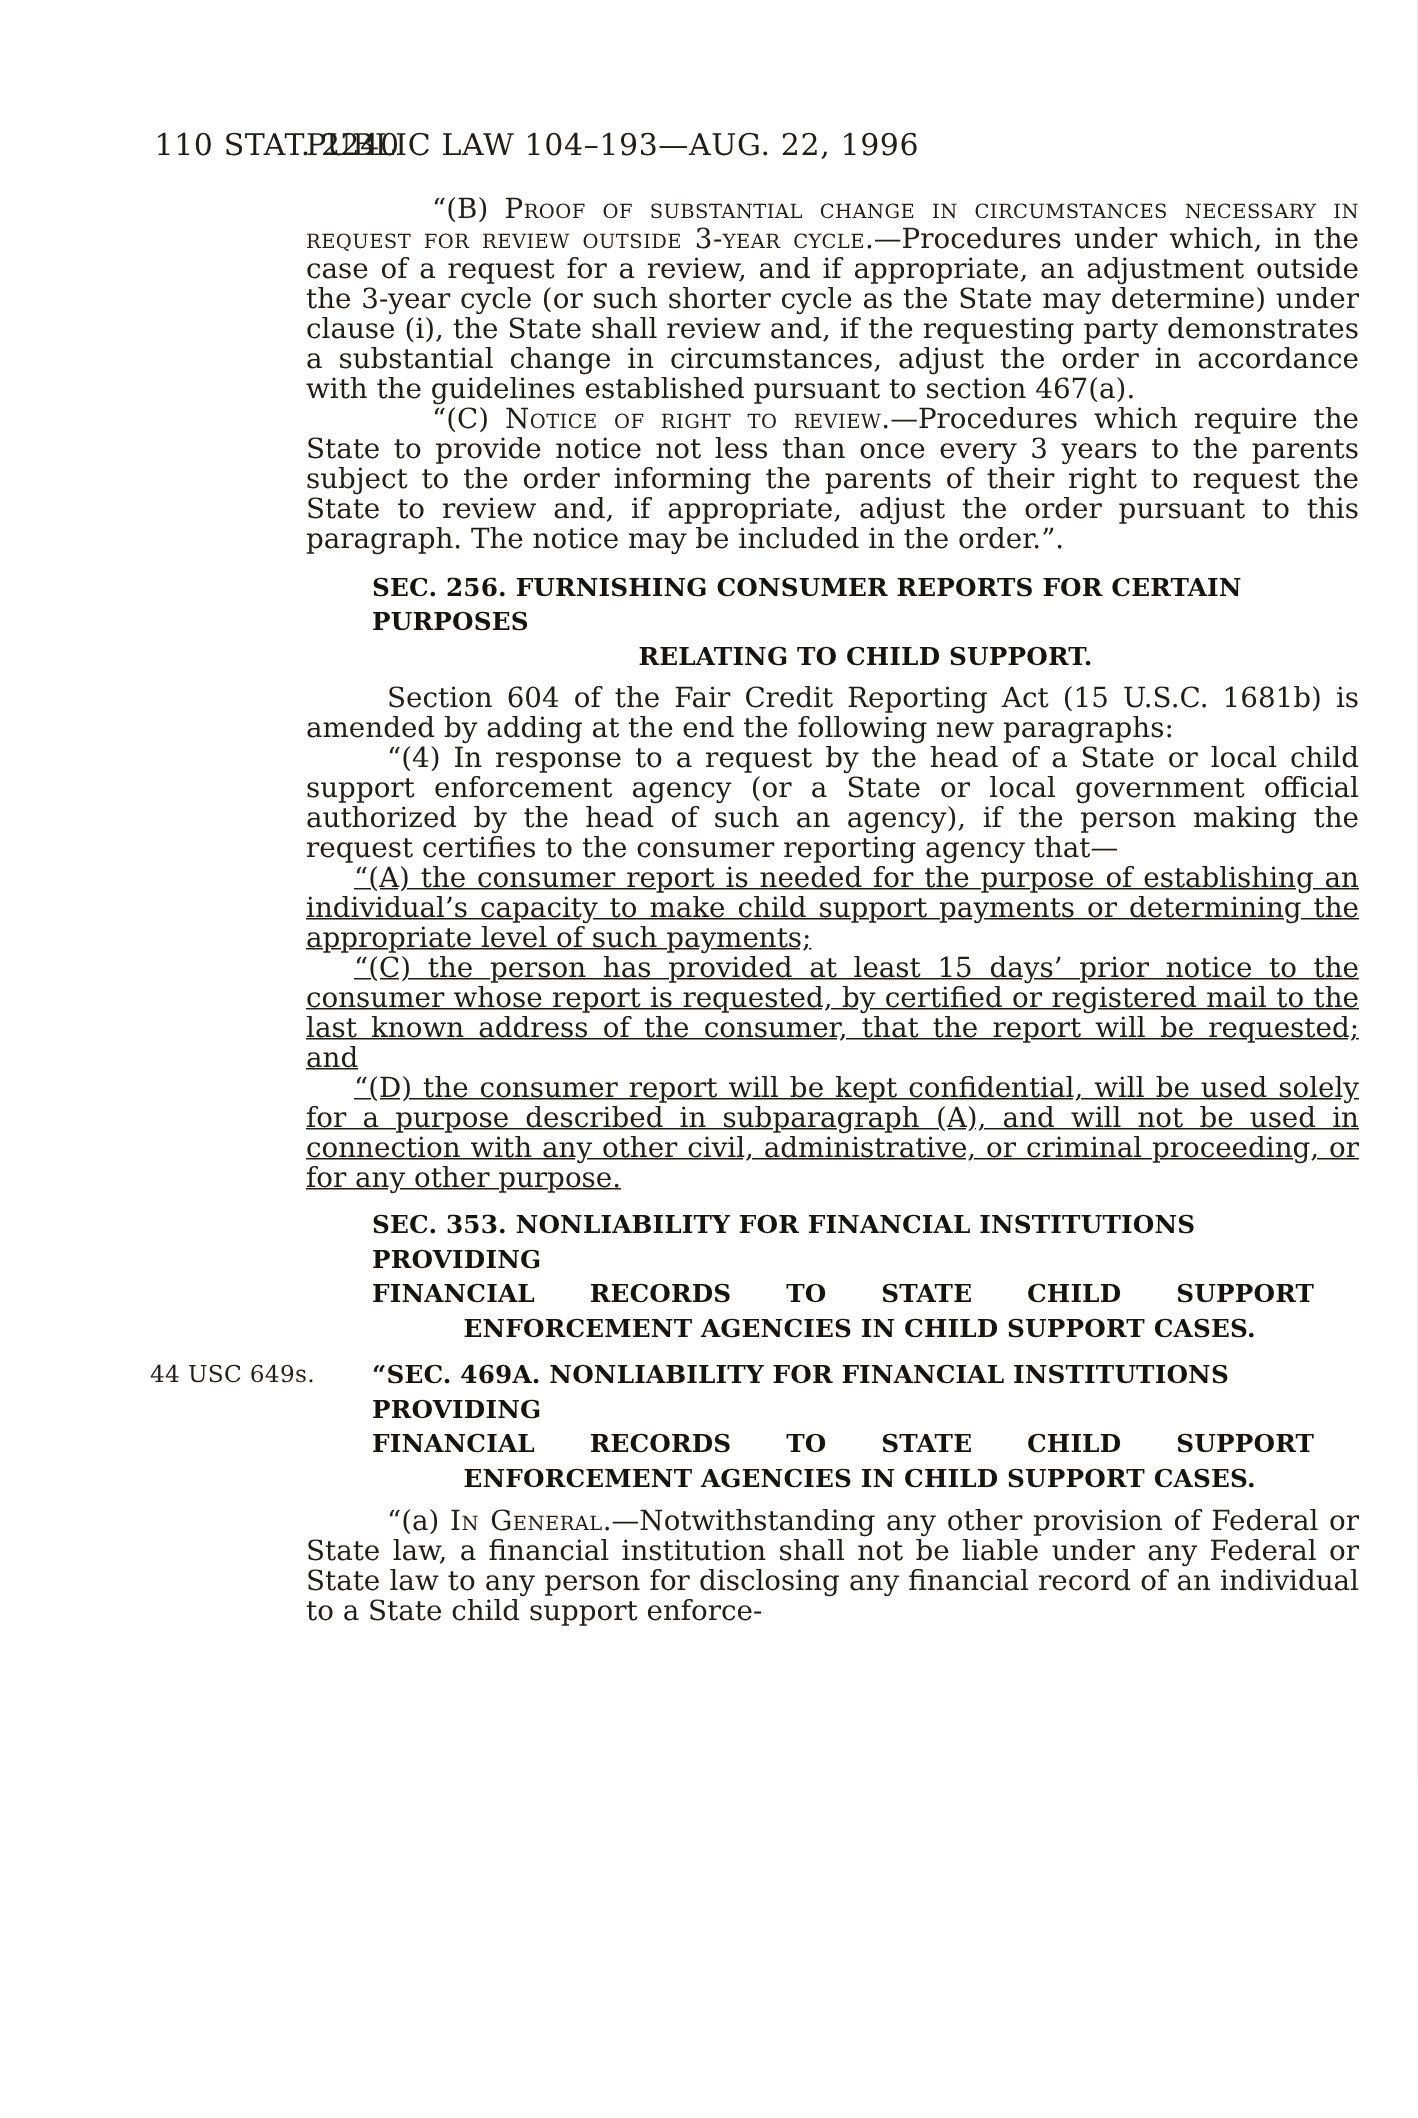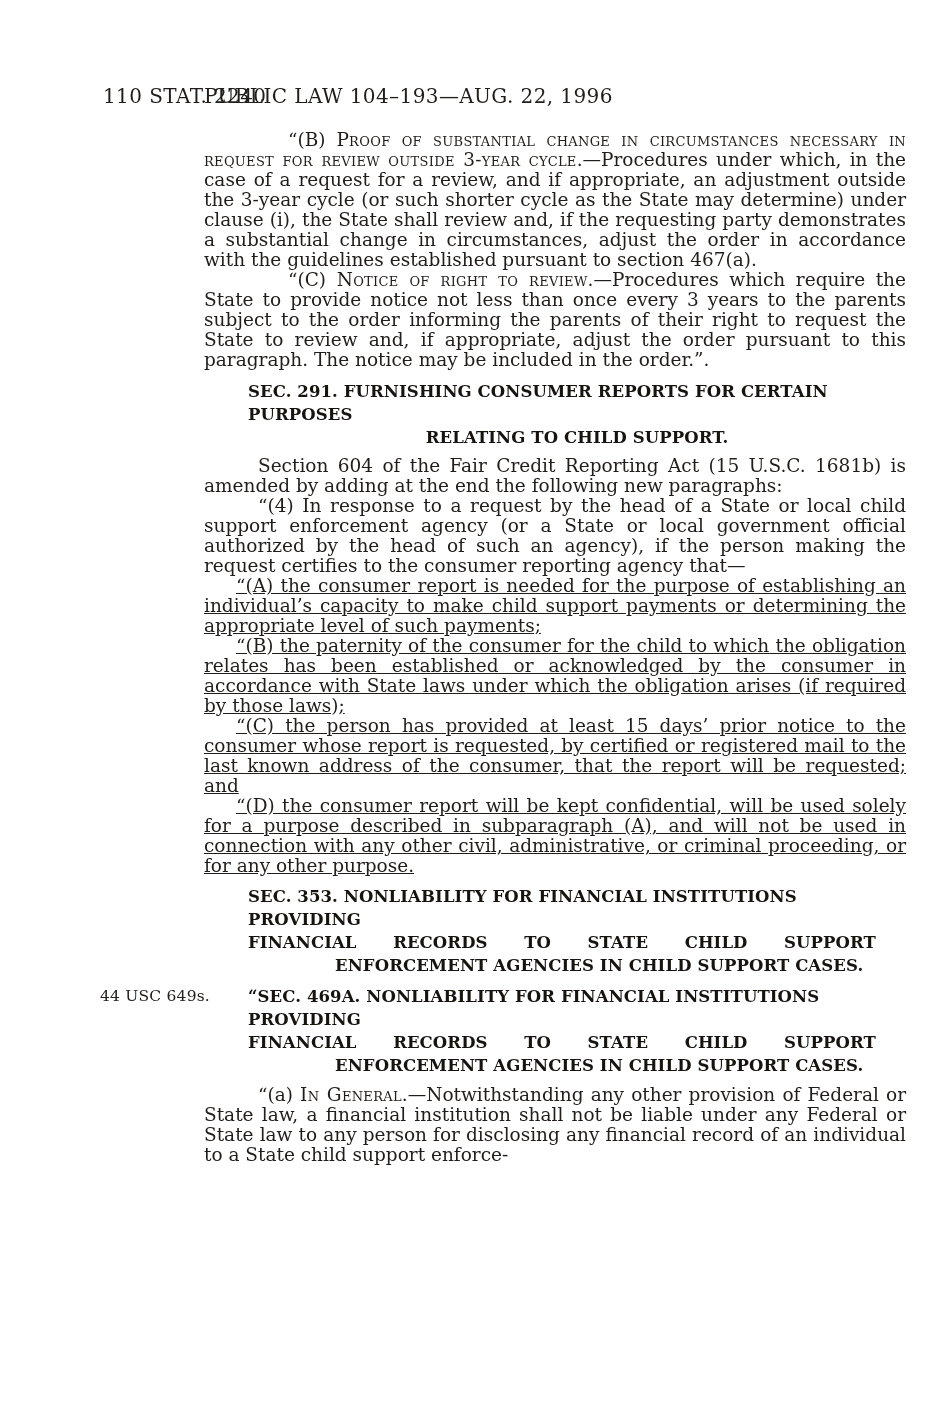--- a/index.html
+++ b/index.html
@@ -33,21 +33,21 @@
   .subpara { text-indent: 32px; text-decoration: underline; }         
   .sc { font-variant: small-caps; letter-spacing: 0.3px; }
   .sec-heading {
     font-weight: bold; font-size: 16.5px; line-height: 23px;
     color: #17140f; letter-spacing: 0.1px; text-align: left; text-indent: 0;
   }
   .sec352 { margin: 10px 0 7px 44px; width: 658px; }
   .sec352 .center-line { text-align: center; }
   .sec353 { margin: 9px 0 8px 44px; width: 628px; }
   .sec469a { margin: 3px 0 8px 44px; width: 628px; position: relative; }
-  .hang { margin-left: 87px; }
+  .hang { margin-left: 61px; }
   .hang-justify { text-align: justify; text-align-last: justify; }
   .margin-note {
     position: absolute; left: -148px; top: 2px;
     font-weight: normal; font-size: 15.5px; line-height: 19px;
     letter-spacing: 0.2px; white-space: nowrap; text-align: left;
     color: #24211d;
   }
 </style>
 </head>
 <body>
@@ -57,28 +57,27 @@
   <div class="stat">110 STAT. 2240</div>
   <div class="law-title">PUBLIC LAW 104–193—AUG. 22, 1996</div>
 
   <div class="body-col">
 
     <p class="sub clause"><span>“(B) </span><span class="sc">Proof of substantial change in circumstances necessary in request for review outside 3-year cycle</span><span>.—Procedures under which, in the case of a request for a review, and if appropriate, an adjustment outside the 3-year cycle (or such shorter cycle as the State may determine) under clause (i), the State shall review and, if the requesting party demonstrates a substantial change in circumstances, adjust the order in accordance with the guidelines established pursuant to section 467(a).</span></p>
 
     <p class="sub clause"><span>“(C) </span><span class="sc">Notice of right to review</span><span>.—Procedures which require the State to provide notice not less than once every 3 years to the parents subject to the order informing the parents of their right to request the State to review and, if appropriate, adjust the order pursuant to this paragraph. The notice may be included in the order.”.</span></p>
 
     <div class="sec-heading sec352">
-      <div>SEC. 291. FURNISHING CONSUMER REPORTS FOR CERTAIN PURPOSES</div>
+      <div>SEC. 256. FURNISHING CONSUMER REPORTS FOR CERTAIN PURPOSES</div>
       <div class="center-line">RELATING TO CHILD SUPPORT.</div>
     </div>
 
     <p class="ind1">Section 604 of the Fair Credit Reporting Act (15 U.S.C. 1681b) is amended by adding at the end the following new paragraphs:</p>
     <p class="ind1">“(4) In response to a request by the head of a State or local child support enforcement agency (or a State or local government official authorized by the head of such an agency), if the person making the request certifies to the consumer reporting agency that—</p>
     <p class="sub subpara">“(A) the consumer report is needed for the purpose of establishing an individual’s capacity to make child support payments or determining the appropriate level of such payments;</p>
-    <p class="sub subpara">“(B) the paternity of the consumer for the child to which the obligation relates has been established or acknowledged by the consumer in accordance with State laws under which the obligation arises (if required by those laws);</p>
     <p class="sub subpara">“(C) the person has provided at least 15 days’ prior notice to the consumer whose report is requested, by certified or registered mail to the last known address of the consumer, that the report will be requested; and</p>
     <p class="sub subpara">“(D) the consumer report will be kept confidential, will be used solely for a purpose described in subparagraph (A), and will not be used in connection with any other civil, administrative, or criminal proceeding, or for any other purpose.</p>
 
     <div class="sec-heading sec353">
       <div>SEC. 353. NONLIABILITY FOR FINANCIAL INSTITUTIONS PROVIDING</div>
       <div class="hang-justify">FINANCIAL RECORDS TO STATE CHILD SUPPORT</div>
       <div class="hang">ENFORCEMENT AGENCIES IN CHILD SUPPORT CASES.</div>
     </div>
 
 

